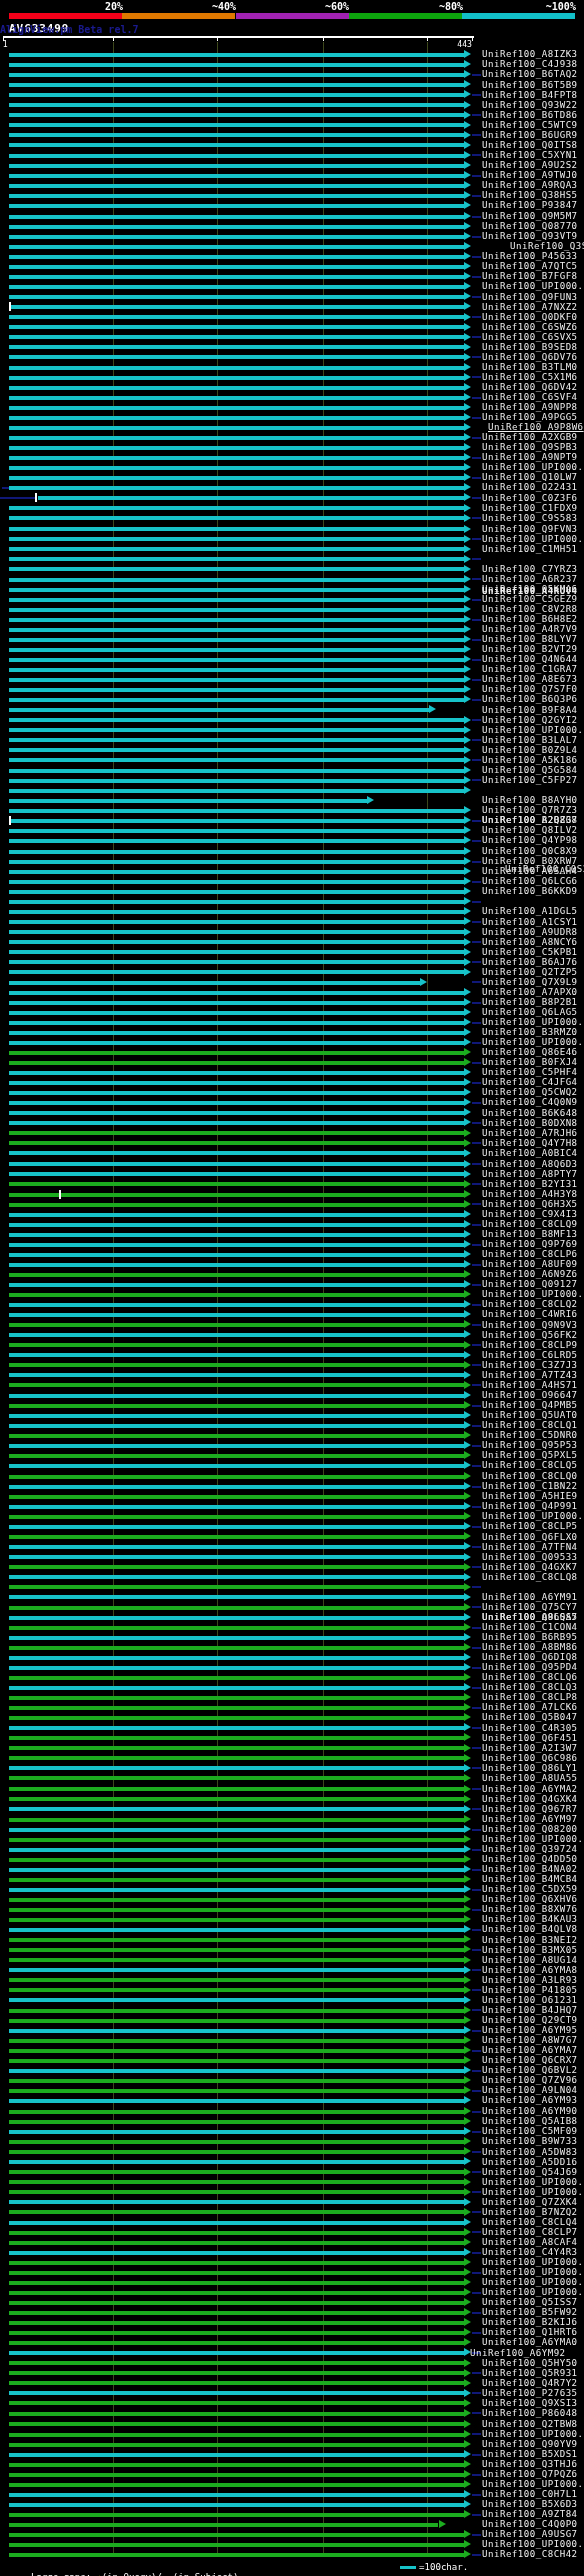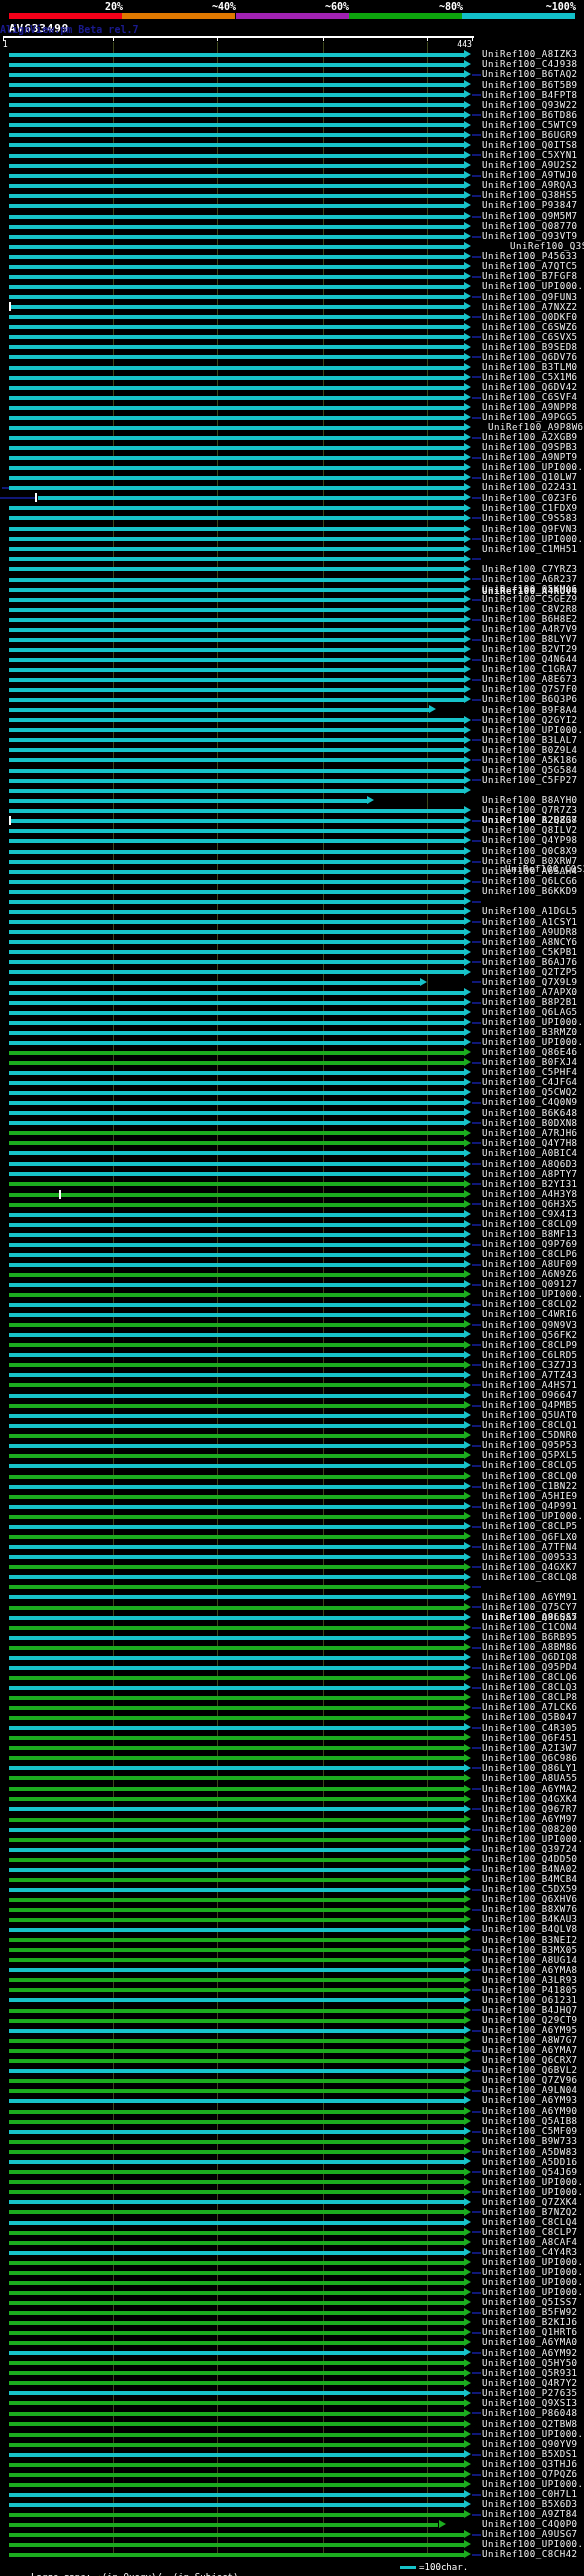--- a/index.html
+++ b/index.html
@@ -262,21 +262,21 @@
       </div>
       <div>
         <div class="bar" style="left: 9.1px; top: 416px; width: 455px; background: rgb(23, 195, 201);"></div>
         <div class="arrow" style="left: 464px; top: 413px; border-left: 7.3px solid rgb(23, 195, 201);"></div>
         <div class="ovh" style="left: 472px; top: 417px; width: 9.1px; background: rgb(16, 24, 120);"></div>
         <div class="row-label" style="left: 482px; top: 412px;">UniRef100_A9PGG5</div>
       </div>
       <div>
         <div class="bar" style="left: 9.1px; top: 426px; width: 455px; background: rgb(23, 195, 201);"></div>
         <div class="arrow" style="left: 464px; top: 423px; border-left: 7.3px solid rgb(23, 195, 201);"></div>
-        <div class="row-label" style="left: 488px; top: 422px;">UniRef100_A9P8W6</div>
+        <div class="row-label" style="left: 488px; top: 422px; text-decoration: underline;">UniRef100_A9P8W6</div>
       </div>
       <div>
         <div class="bar" style="left: 9.1px; top: 436px; width: 455px; background: rgb(23, 195, 201);"></div>
         <div class="arrow" style="left: 464px; top: 433px; border-left: 7.3px solid rgb(23, 195, 201);"></div>
         <div class="ovh" style="left: 472px; top: 437px; width: 9.1px; background: rgb(16, 24, 120);"></div>
         <div class="row-label" style="left: 482px; top: 432px;">UniRef100_A2XGB9</div>
       </div>
       <div>
         <div class="bar" style="left: 9.1px; top: 446px; width: 455px; background: rgb(23, 195, 201);"></div>
         <div class="arrow" style="left: 464px; top: 443px; border-left: 7.3px solid rgb(23, 195, 201);"></div>
@@ -1317,21 +1317,21 @@
       </div>
       <div>
         <div class="bar" style="left: 9.1px; top: 2341px; width: 455px; background: rgb(28, 172, 31);"></div>
         <div class="arrow" style="left: 464px; top: 2338px; border-left: 7.3px solid rgb(28, 172, 31);"></div>
         <div class="row-label" style="left: 482px; top: 2337px;">UniRef100_A6YMA0</div>
       </div>
       <div>
         <div class="bar" style="left: 9.1px; top: 2351px; width: 455px; background: rgb(23, 195, 201);"></div>
         <div class="arrow" style="left: 464px; top: 2348px; border-left: 7.3px solid rgb(23, 195, 201);"></div>
         <div class="ovh" style="left: 472px; top: 2352px; width: 9.1px; background: rgb(16, 24, 120);"></div>
-        <div class="row-label" style="left: 482px; top: 2348px;">UniRef100_A6YM92</div>
+        <div class="row-label" style="left: 470px; top: 2348px;">UniRef100_A6YM92</div>
       </div>
       <div>
         <div class="bar" style="left: 9.1px; top: 2361px; width: 455px; background: rgb(28, 172, 31);"></div>
         <div class="arrow" style="left: 464px; top: 2359px; border-left: 7.3px solid rgb(28, 172, 31);"></div>
         <div class="row-label" style="left: 482px; top: 2358px;">UniRef100_Q5HY50</div>
       </div>
       <div>
         <div class="bar" style="left: 9.1px; top: 2371px; width: 455px; background: rgb(28, 172, 31);"></div>
         <div class="arrow" style="left: 464px; top: 2369px; border-left: 7.3px solid rgb(28, 172, 31);"></div>
         <div class="ovh" style="left: 472px; top: 2372px; width: 9.1px; background: rgb(16, 24, 120);"></div>

